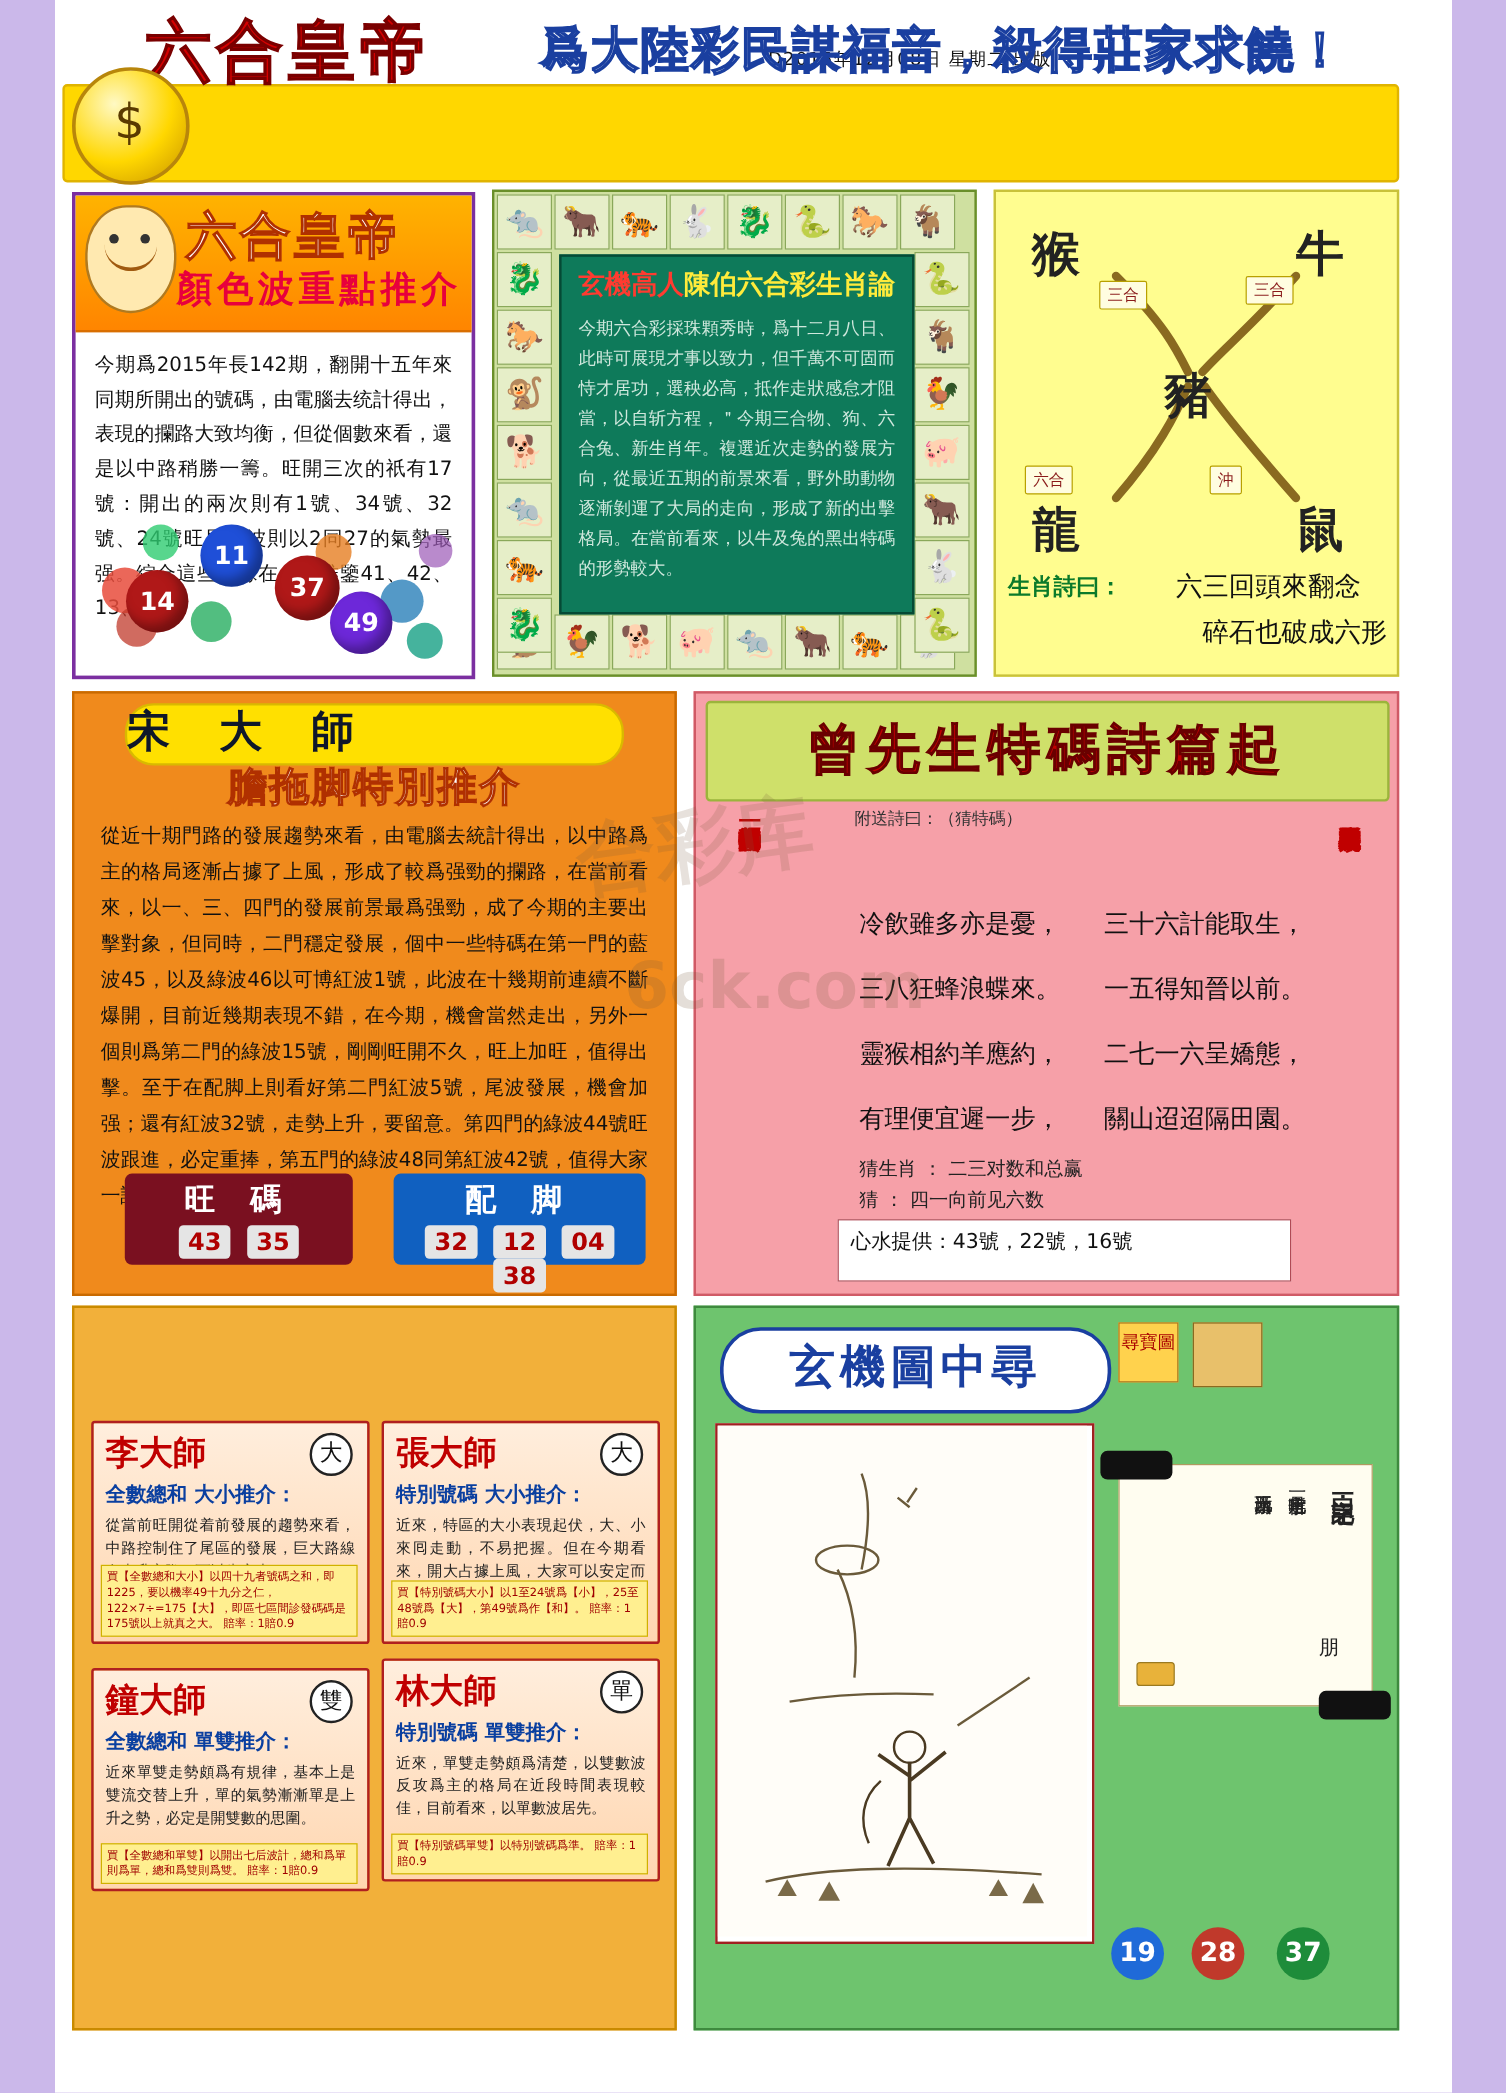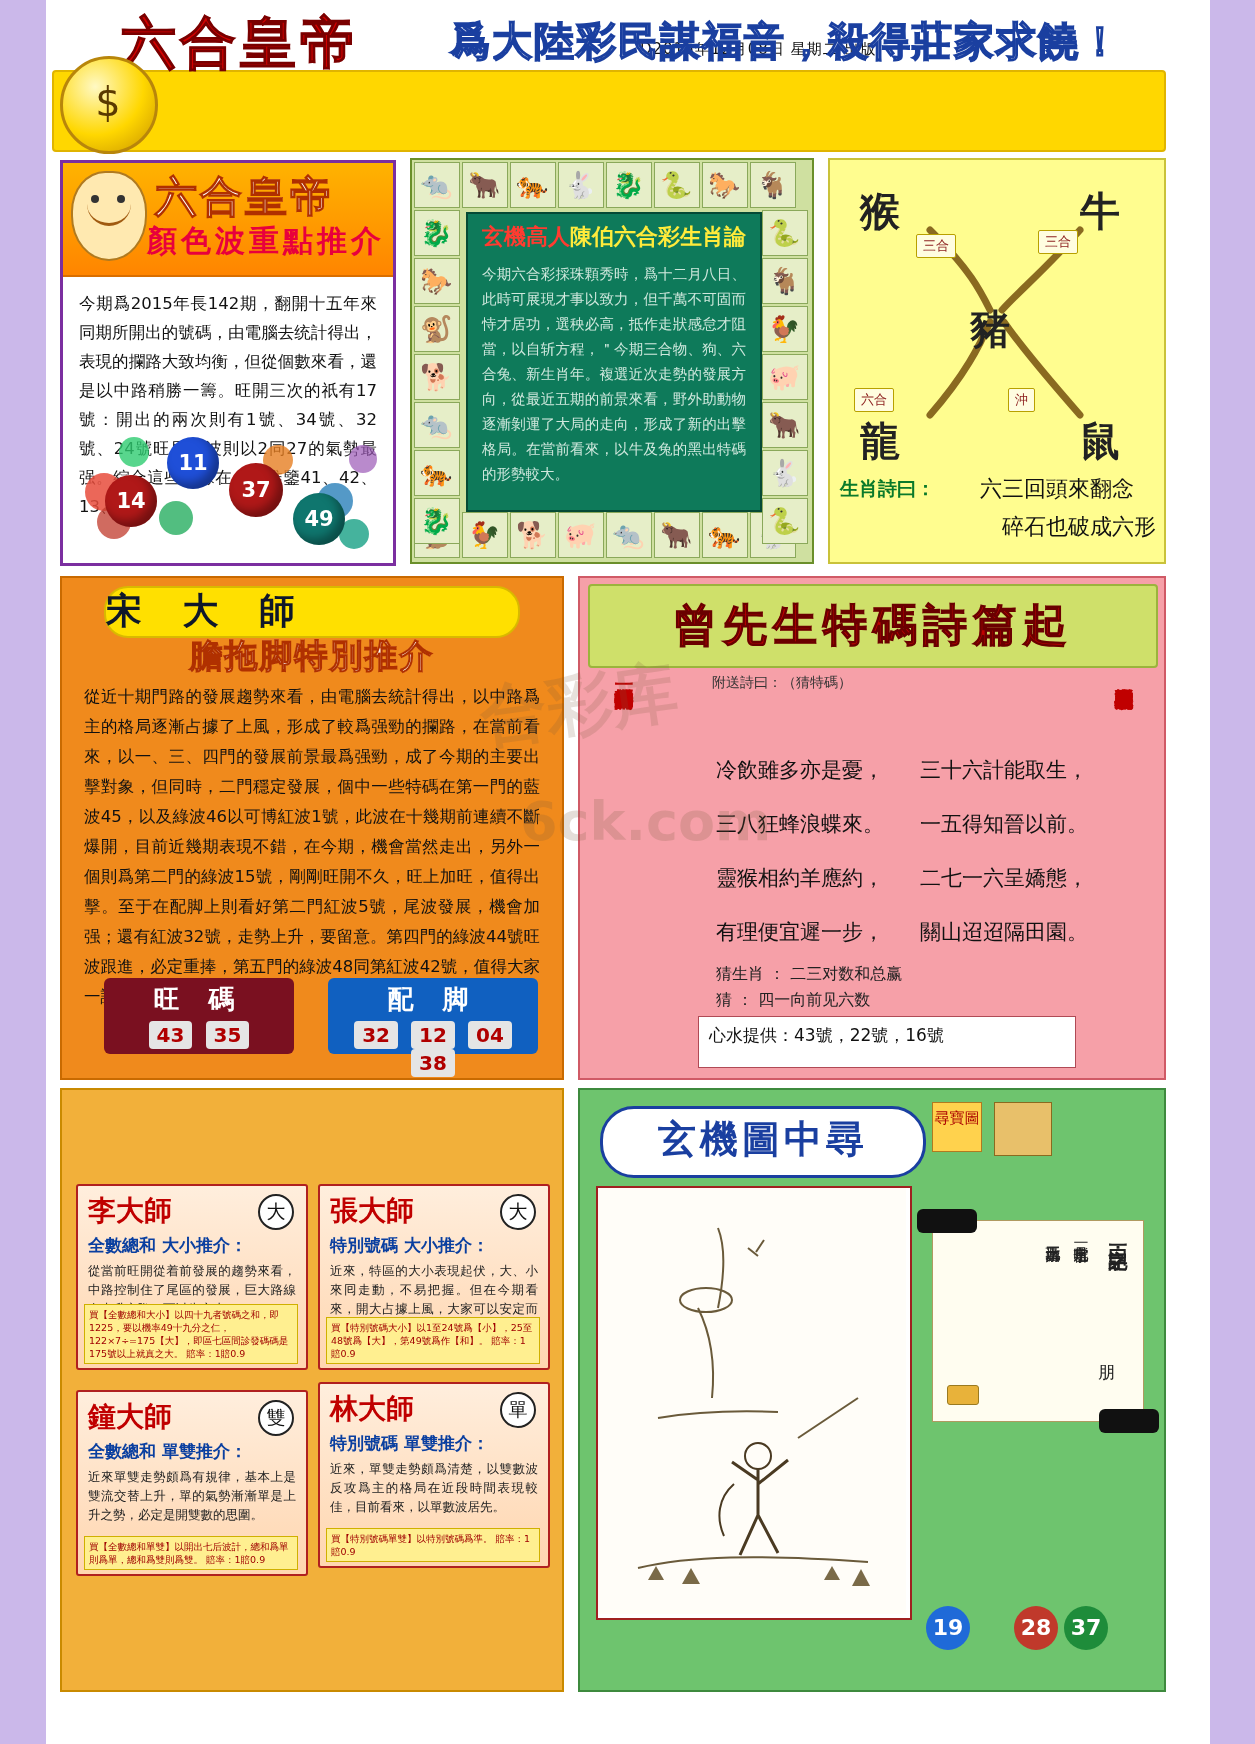--- a/index.html
+++ b/index.html
@@ -275,21 +275,21 @@
 
       <div class="bl" style="left:42px;top:44px;width:52px;height:52px;background:#b01818;box-shadow:inset -6px -6px 10px rgba(0,0,0,.35);">
         <span style="line-height:52px">14</span>
       </div>
       <div class="bl" style="left:104px;top:6px;width:52px;height:52px;background:#1f4fd8;box-shadow:inset -6px -6px 10px rgba(0,0,0,.35);">
         <span style="line-height:52px">11</span>
       </div>
       <div class="bl" style="left:166px;top:32px;width:54px;height:54px;background:#b01818;box-shadow:inset -6px -6px 10px rgba(0,0,0,.35);">
         <span style="line-height:54px">37</span>
       </div>
-      <div class="bl" style="left:230px;top:62px;width:52px;height:52px;background:#0f766e;box-shadow:inset -6px -6px 10px rgba(0,0,0,.35);">
+      <div class="bl" style="left:212px;top:62px;width:52px;height:52px;background:#6d28d9;box-shadow:inset -6px -6px 10px rgba(0,0,0,.35);">
         <span style="line-height:52px">49</span>
       </div>
     </div>
   </div>
 
   <div class="box2">
     <div class="zodiac-grid" id="zgrid">
         <div class="zc" style="left: 2px; top: 2px;">🐀</div>
         <div class="zc" style="left: 50px; top: 2px;">🐂</div>
         <div class="zc" style="left: 98px; top: 2px;">🐅</div>
@@ -473,21 +473,21 @@
       <div class="txt" style="right:12px;font-size:19px;font-weight:bold;">一字記之曰：</div>
       <div class="txt" style="right:50px;">一言所吼是七字</div>
       <div class="txt" style="right:78px;">三三游山共玩水</div>
       <div class="txt" style="right:24px;top:130px;font-size:17px;">朋</div>
       <div style="position:absolute;left:14px;bottom:16px;width:30px;height:18px;background:#e8b23a;border:1px solid #9a7a20;border-radius:3px;"></div>
     </div>
 
     <div class="finball" style="left:346px;top:516px;background:#1f6ad8;">
       <span>19</span>
     </div>
-    <div class="finball" style="left:434px;top:516px;background:#c0392b;">
+    <div class="finball" style="left:413px;top:516px;background:#c0392b;">
       <span>28</span>
     </div>
     <div class="finball" style="left:484px;top:516px;background:#1e8c3a;">
       <span>37</span>
     </div>
   </div>
 
 </div>
 
 </body></html>

